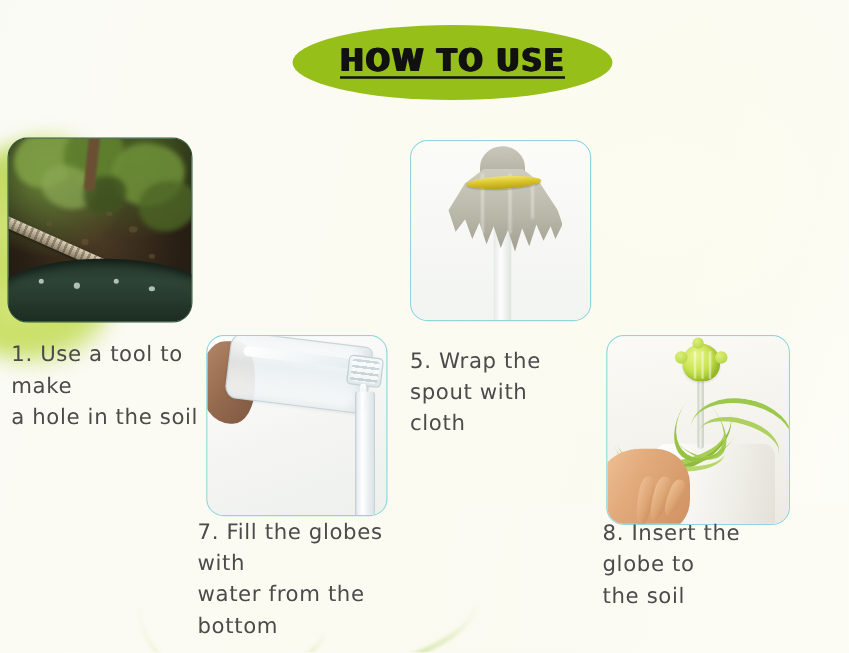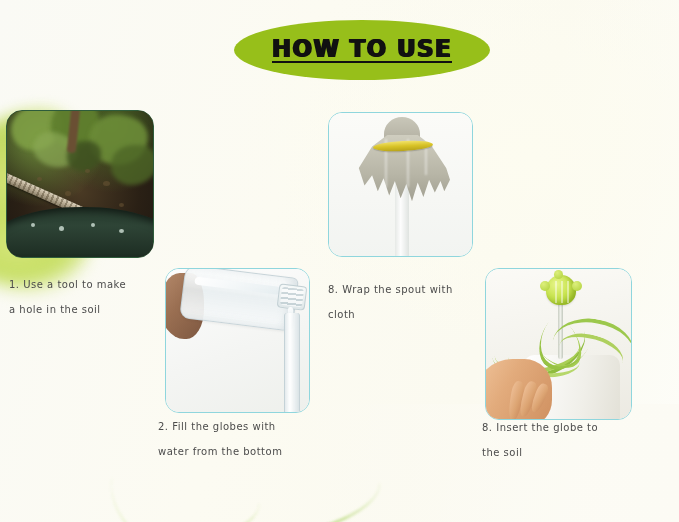--- a/index.html
+++ b/index.html
@@ -347,21 +347,21 @@
   }
   .f1 { left: 24px; bottom: -2px; width: 12px; height: 40px; transform: rotate(10deg); }
   .f2 { left: 36px; bottom: 2px; width: 12px; height: 36px; transform: rotate(16deg); }
   .f3 { left: 48px; bottom: 6px; width: 11px; height: 30px; transform: rotate(22deg); }
 
   
   .caption {
     position: absolute;
     color: #4b4b4b;
     font-family: "DejaVu Sans", sans-serif;
-    font-size: 10px;
+    font-size: 17px;
     line-height: 25px;
     letter-spacing: 0.5px;
     white-space: pre-line;
   }
   #cap1 { left: 9px;  top: 272px; width: 160px; }
   #cap2 { left: 158px; top: 414px; width: 175px; }
   #cap3 { left: 328px; top: 277px; width: 160px; }
   #cap4 { left: 482px; top: 415px; width: 160px; }
 </style>
 </head>
@@ -422,35 +422,35 @@
       <div class="bottle">
         <div class="bottle-shine"></div>
       </div>
       <div class="bottle-neck">
         <div class="bottle-threads"></div>
       </div>
       <div class="water-stream"></div>
       <div class="glass-tube"></div>
     </div>
   </div>
-  <div class="caption" id="cap2">2. Fill the globes with
+  <div class="caption" id="cap2">7. Fill the globes with
 water from the bottom</div>
 
   <div class="photo cyan-frame" id="photo3">
     <div class="cloth-scene">
       <div class="spout-rod"></div>
       <div class="cloth-top"></div>
       <div class="cloth-body"></div>
       <div class="cloth-fold" style="left:56px;"></div>
       <div class="cloth-fold" style="left:78px;"></div>
       <div class="cloth-fold" style="left:96px;height:36px;"></div>
       <div class="rubber-band"></div>
     </div>
   </div>
-  <div class="caption" id="cap3">8. Wrap the spout with
+  <div class="caption" id="cap3">5. Wrap the spout with
 cloth</div>
 
   <div class="photo cyan-frame" id="photo4">
     <div class="plant-scene">
       <div class="pot-white"></div>
       <div class="globe-stem"></div>
       <div class="grass-leaf gl2"></div>
       <div class="grass-leaf gl1"></div>
       <div class="grass-leaf gl4"></div>
       <div class="grass-leaf gl6"></div>

